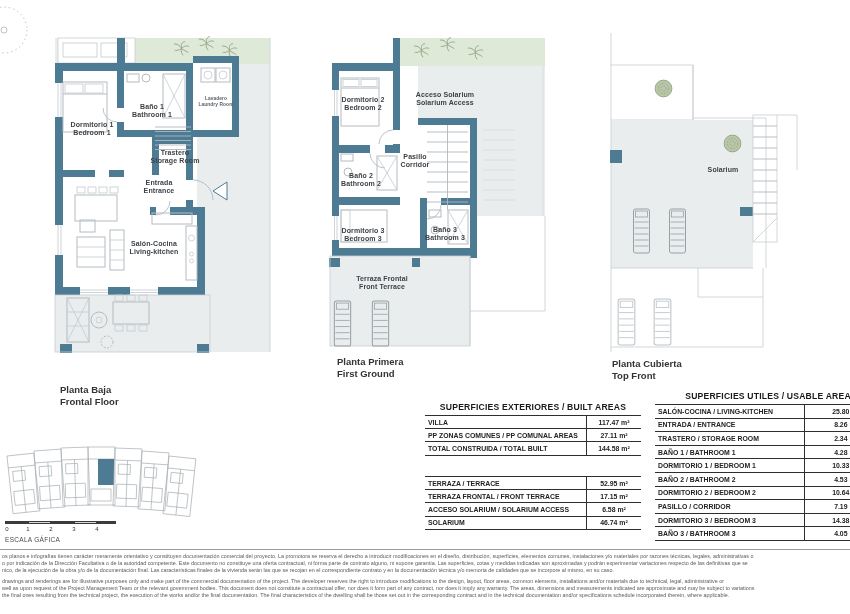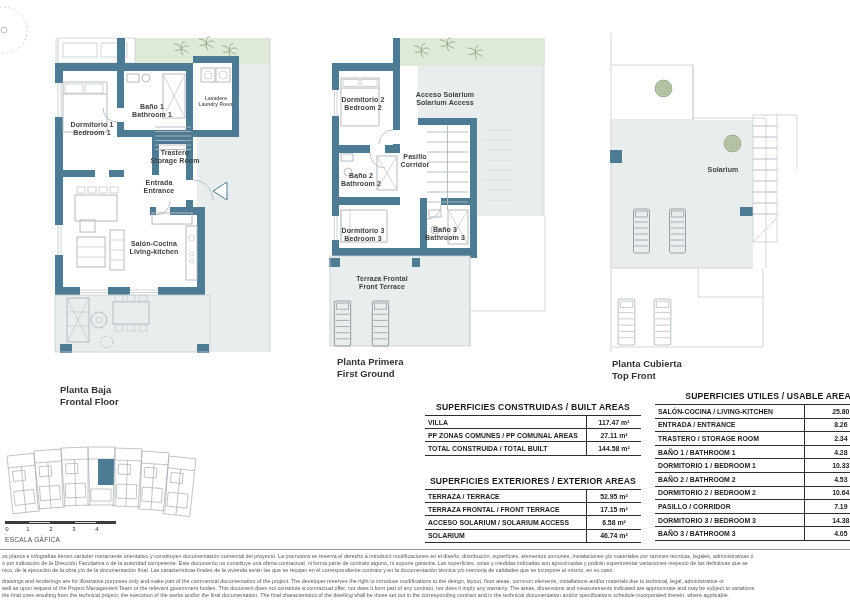--- a/index.html
+++ b/index.html
@@ -429,41 +429,40 @@
   </div>
   <span class="tick" style="left:0px;">0</span>
   <span class="tick" style="left:21px;">1</span>
   <span class="tick" style="left:44px;">2</span>
   <span class="tick" style="left:67px;">3</span>
   <span class="tick" style="left:90px;">4</span>
   <div class="slabel">ESCALA GÁFICA</div>
 </div>
 
 <section class="tbl" id="tbl-built">
-  <h3>SUPERFICIES CONSTRUIDAS / BUILT AREAS</h3>
+  <h3>SUPERFICIES EXTERIORES / BUILT AREAS</h3>
   <table>
       <tbody>
         <tr>
           <td>VILLA</td>
           <td class="val">117.47 m²</td>
         </tr>
         <tr>
           <td>PP ZONAS COMUNES / PP COMUNAL AREAS</td>
           <td class="val">27.11 m²</td>
         </tr>
         <tr>
           <td>TOTAL CONSTRUIDA / TOTAL BUILT</td>
           <td class="val">144.58 m²</td>
         </tr>
       </tbody>
     </table>
 </section>
 
 <section class="tbl" id="tbl-ext">
-  <h3>SUPERFICIES EXTERIORES / EXTERIOR AREAS</h3>
   <table>
       <tbody>
         <tr>
           <td>TERRAZA / TERRACE</td>
           <td class="val">52.95 m²</td>
         </tr>
         <tr>
           <td>TERRAZA FRONTAL / FRONT TERRACE</td>
           <td class="val">17.15 m²</td>
         </tr>

